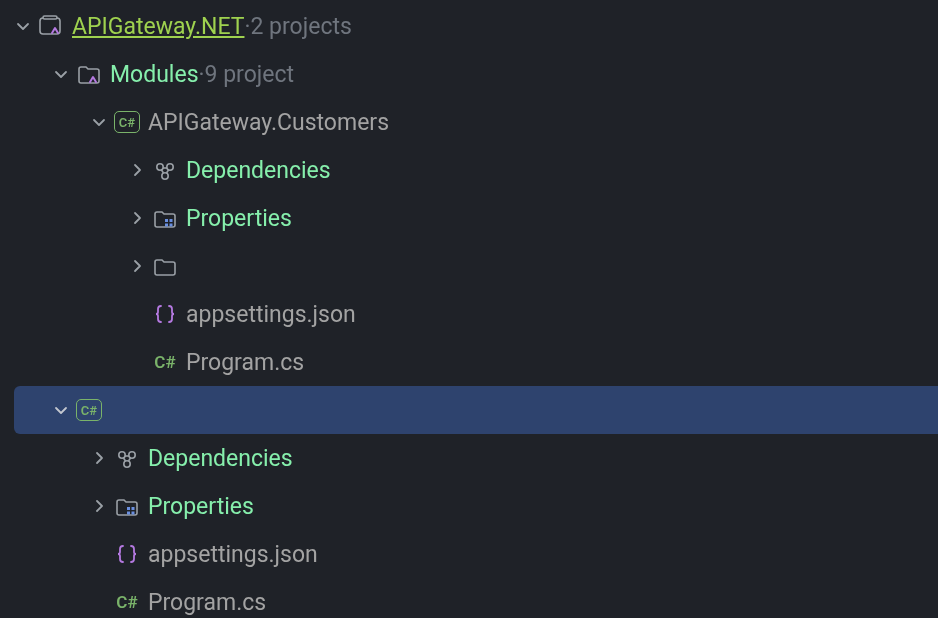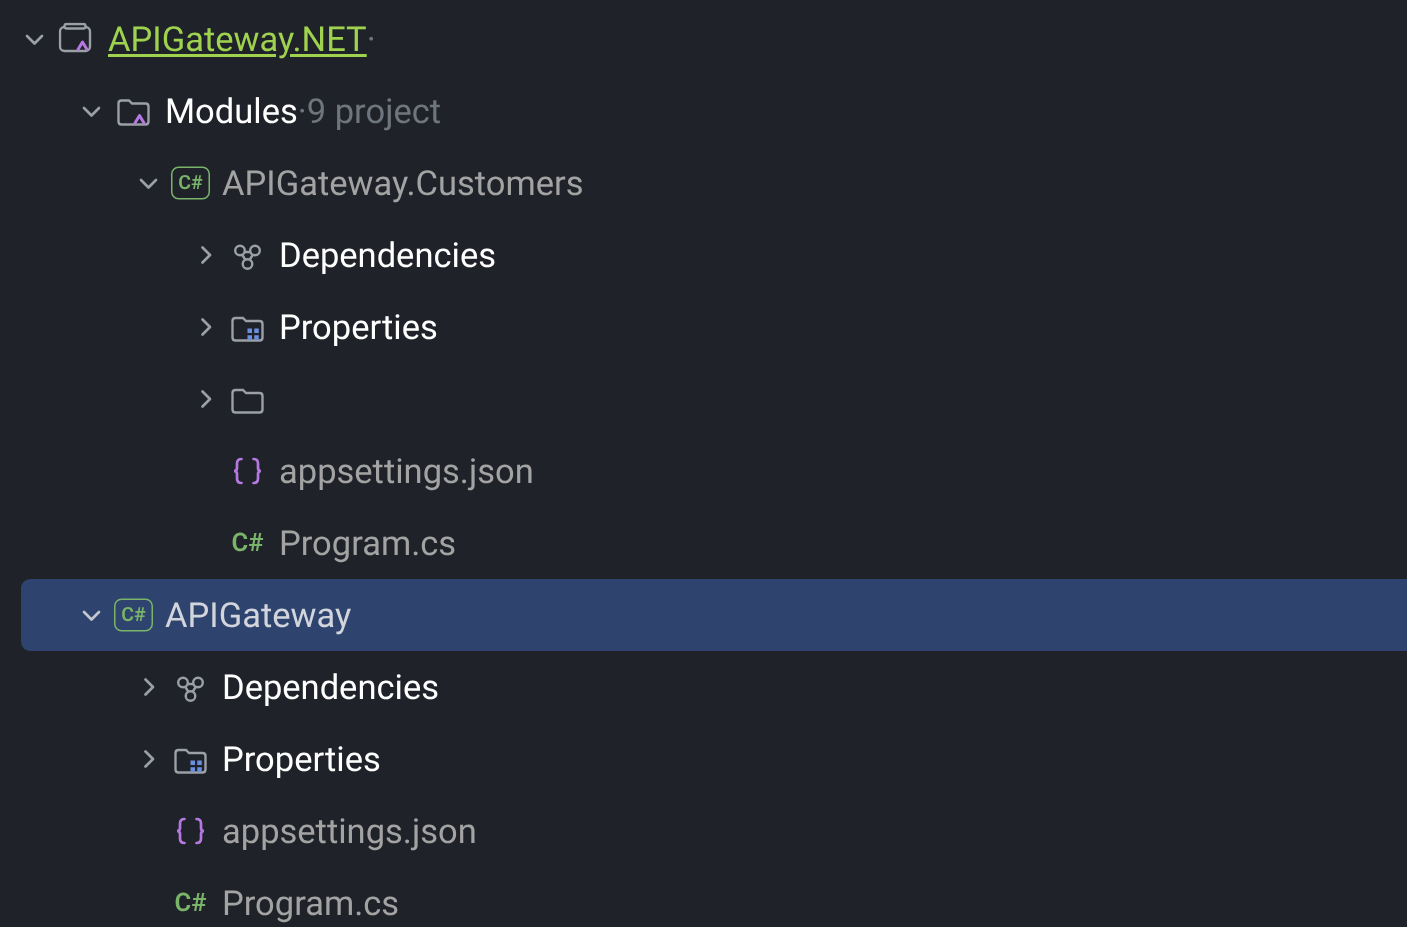--- a/index.html
+++ b/index.html
@@ -47,21 +47,21 @@
       display: inline-flex;
       align-items: center;
       justify-content: center;
       margin-right: 8px;
       flex-shrink: 0;
     }
     .label { }
     .meta { color: #6f757e; }
     .c-green { color: #9fd24f; text-decoration: underline; }
     .c-red { color: #a3a3a3; text-align: right; }
-    .c-gray { color: #ffffff; }
+    .c-gray { color: #86efac; }
     .c-white { color: #d2d5db; }
 
     
     .badge-cs {
       border: 1.5px solid #7ab36a;
       border-radius: 5px;
       width: 28px;
       height: 22px;
       display: inline-flex;
       align-items: center;
@@ -130,20 +130,21 @@
         <use href="#chev-down"></use>
       </svg>
     </span>
   <span class="icon">
       <svg width="24" height="22">
         <use href="#sln-icon"></use>
       </svg>
     </span>
   <span class="label c-green">APIGateway.NET</span>
   <span class="meta"> · </span>
+  <span class="meta">2 projects</span>
 </div>
 
 <div class="row">
   <span class="indent" style="width:38px"></span>
   <span class="chev">
       <svg width="16" height="16">
         <use href="#chev-down"></use>
       </svg>
     </span>
   <span class="icon">
@@ -240,21 +241,20 @@
 <div class="row selected sel-wrap">
   <span class="indent" style="width:24px"></span>
   <span class="chev">
       <svg width="16" height="16" style="stroke:#c3c7cf">
         <use href="#chev-down"></use>
       </svg>
     </span>
   <span class="icon">
       <span class="badge-cs">C#</span>
     </span>
-  <span class="label c-white">APIGateway</span>
 </div>
 
 <div class="row">
   <span class="indent" style="width:76px"></span>
   <span class="chev">
       <svg width="16" height="16">
         <use href="#chev-right"></use>
       </svg>
     </span>
   <span class="icon">

